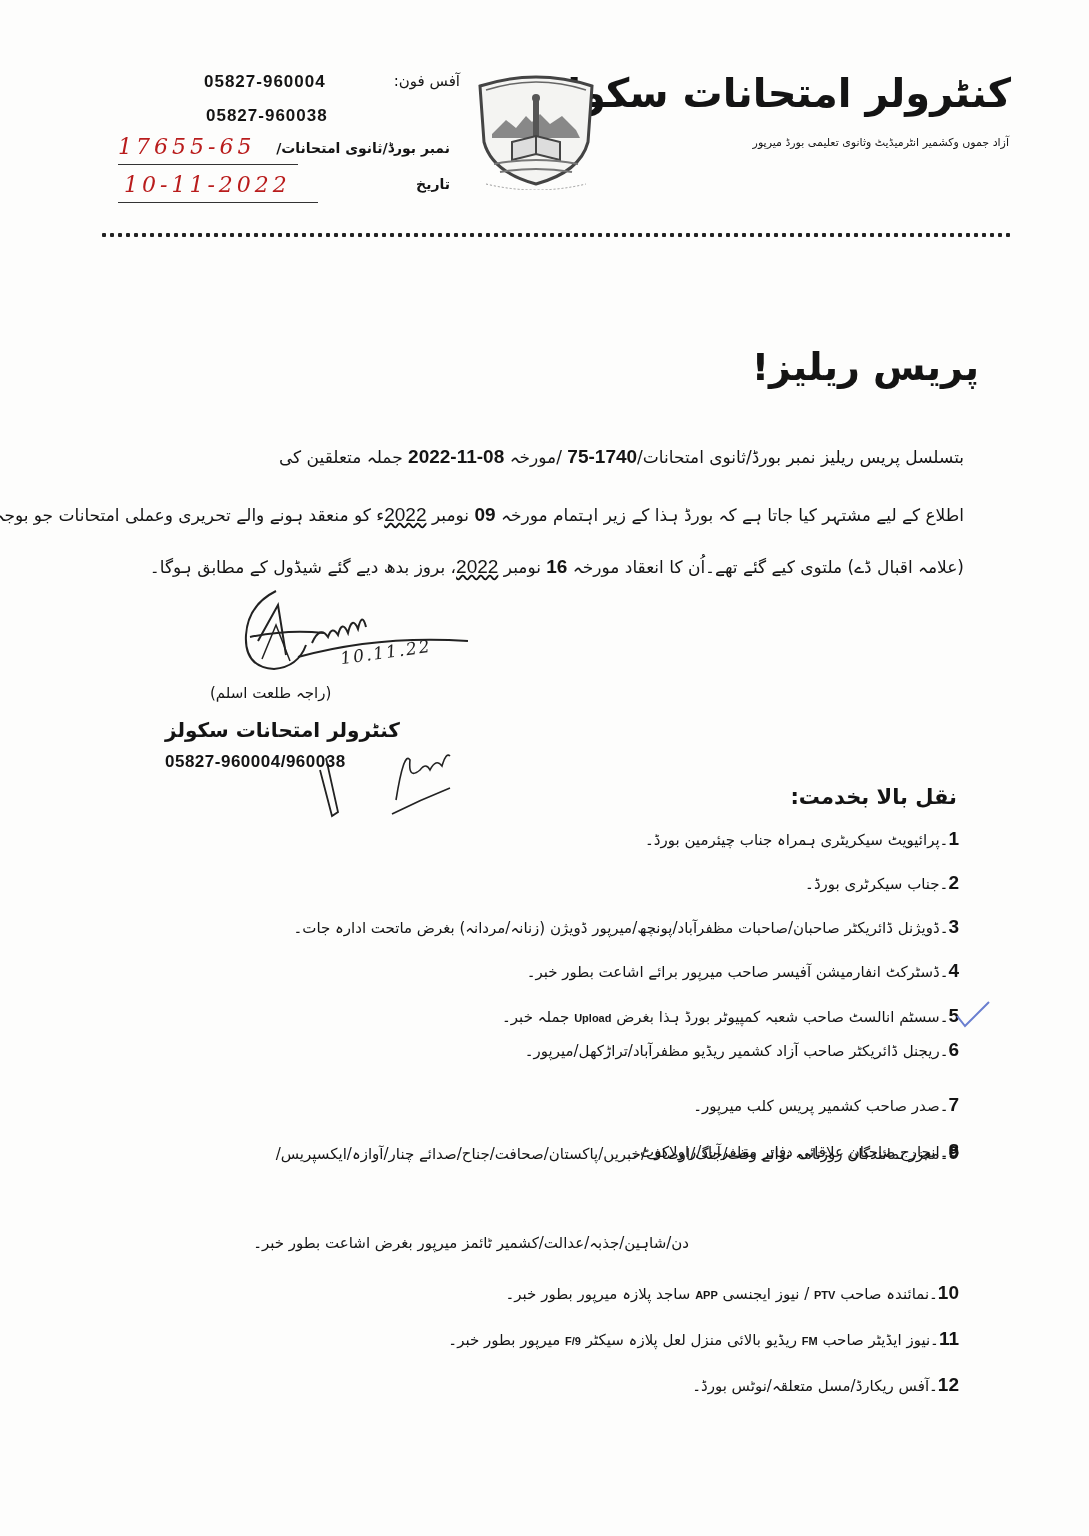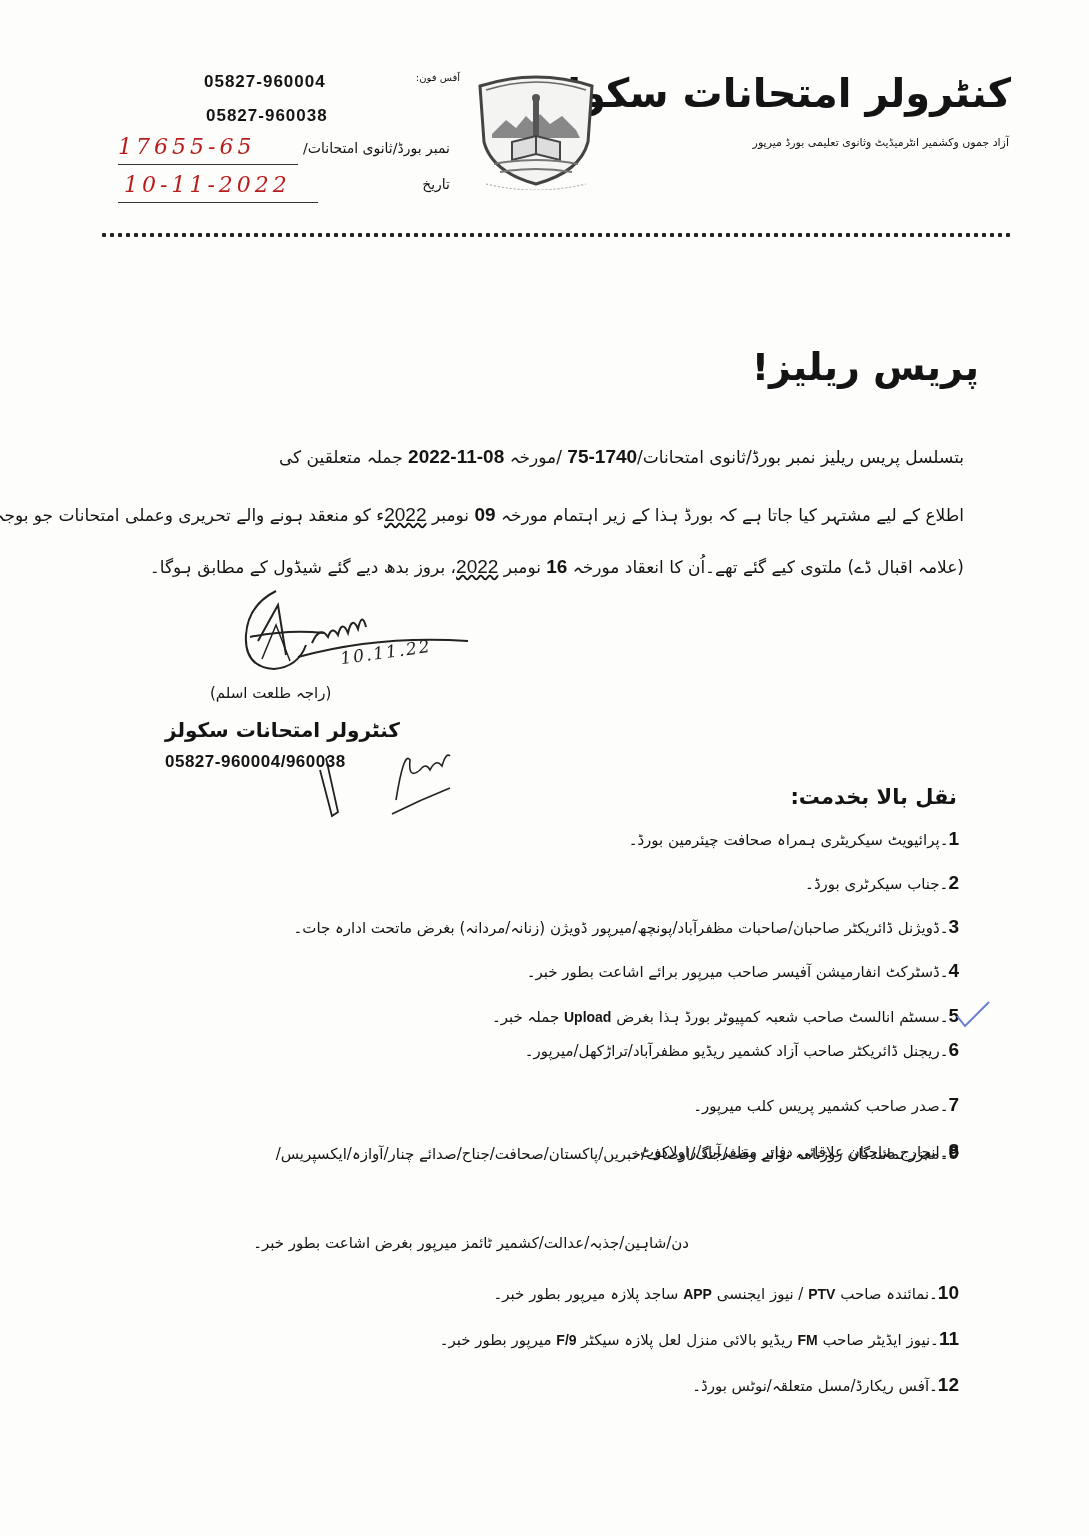--- a/index.html
+++ b/index.html
@@ -11,25 +11,25 @@
   .abs { position: absolute; }
   .rtl { direction: rtl; unicode-bidi: plaintext; }
 
   
   .org-title { right: 78px; top: 70px; font-size: 40px; font-weight: bold; letter-spacing: 1px; white-space: nowrap; }
   .org-sub { right: 80px; top: 136px; font-size: 11px; white-space: nowrap; }
 
   .logo { left: 472px; top: 72px; width: 128px; height: 118px; }
 
   .phone-row { left: 120px; width: 340px; height: 30px; }
-  .phone-label { position: absolute; right: 0; top: 2px; font-size: 10px; }
+  .phone-label { position: absolute; right: 0; top: 2px; font-size: 15px; }
   .phone-num { position: absolute; font-family: "Liberation Sans", sans-serif; font-weight: bold; font-size: 17px; letter-spacing: 1px; }
 
   .ref-row { left: 110px; width: 340px; height: 30px; }
-  .ref-label { position: absolute; right: 0; top: 6px; font-size: 14px; }
+  .ref-label { position: absolute; right: 0; top: 6px; font-size: 14px; font-weight: bold; }
   .handwritten { position: absolute; font-family: "DejaVu Serif", serif; font-style: italic; font-size: 22px; color: #b91c1c; letter-spacing: 4px; }
   .underline { position: absolute; height: 1px; background: #333; }
 
   .star-rule { left: 100px; top: 232px; width: 914px; height: 6px;
     background-image: radial-gradient(circle, #222 2px, transparent 2.5px);
     background-size: 8px 6px; background-repeat: repeat-x; }
 
   
   .press-title { right: 110px; top: 345px; font-size: 38px; font-weight: bold; white-space: nowrap; }
 
@@ -40,21 +40,21 @@
 
   
   .sig-name { left: 210px; top: 684px; font-size: 15px; white-space: nowrap; }
   .sig-title { left: 165px; top: 718px; font-size: 20px; font-weight: bold; white-space: nowrap; }
   .sig-phone { left: 165px; top: 752px; font-family: "Liberation Sans", sans-serif; font-weight: bold; font-size: 17px; letter-spacing: 0.5px; white-space: nowrap; }
 
   
   .copy-head { right: 132px; top: 785px; font-size: 21px; font-weight: bold; white-space: nowrap; }
   .copy-item { right: 130px; font-size: 15px; white-space: nowrap; }
   .copy-item .n { font-family: "Liberation Sans", sans-serif; font-weight: bold; font-size: 19px; }
-  .copy-item .b { font-family: "Liberation Sans", sans-serif; font-weight: bold; font-size: 14px; }
+  .copy-item .b { font-family: "Liberation Sans", sans-serif; font-weight: bold; font-size: 11px; }
   .tick { left: 955px; top: 1000px; width: 36px; height: 28px; }
 </style>
 </head>
 <body>
 
 <div class="abs rtl org-title">کنٹرولر امتحانات سکولز</div>
 <div class="abs rtl org-sub">آزاد جموں وکشمیر انٹرمیڈیٹ وثانوی تعلیمی بورڈ میرپور</div>
 
 <div class="abs logo">
   <svg width="128" height="118" viewBox="0 0 128 118">
@@ -123,21 +123,21 @@
   <svg width="160" height="90" viewBox="0 0 160 90">
     <path d="M20 30 L32 76 L38 72 L26 18" fill="none" stroke="#222" stroke-width="1.8"></path>
     <path d="M96 60 Q104 10 110 20 Q108 40 120 30 Q126 22 130 30 Q136 18 142 26 Q146 12 150 16" fill="none" stroke="#222" stroke-width="1.6"></path>
     <path d="M92 74 Q120 60 150 48" fill="none" stroke="#222" stroke-width="1.6"></path>
   </svg>
 </div>
 
 <div class="abs rtl copy-head">نقل بالا بخدمت:</div>
 
 <div class="abs rtl copy-item" style="top:828px;">
-  <span class="n">1</span><span>۔پرائیویٹ سیکریٹری ہمراہ صحافت چیئرمین بورڈ۔</span>
+  <span class="n">1</span><span>۔پرائیویٹ سیکریٹری ہمراہ جناب چیئرمین بورڈ۔</span>
 </div>
 <div class="abs rtl copy-item" style="top:872px;">
   <span class="n">2</span><span>۔جناب سیکرٹری بورڈ۔</span>
 </div>
 <div class="abs rtl copy-item" style="top:916px;">
   <span class="n">3</span><span>۔ڈویژنل ڈائریکٹر صاحبان/صاحبات مظفرآباد/پونچھ/میرپور ڈویژن (زنانہ/مردانہ) بغرض ماتحت ادارہ جات۔</span>
 </div>
 <div class="abs rtl copy-item" style="top:960px;">
   <span class="n">4</span><span>۔ڈسٹرکٹ انفارمیشن آفیسر صاحب میرپور برائے اشاعت بطور خبر۔</span>
 </div>

